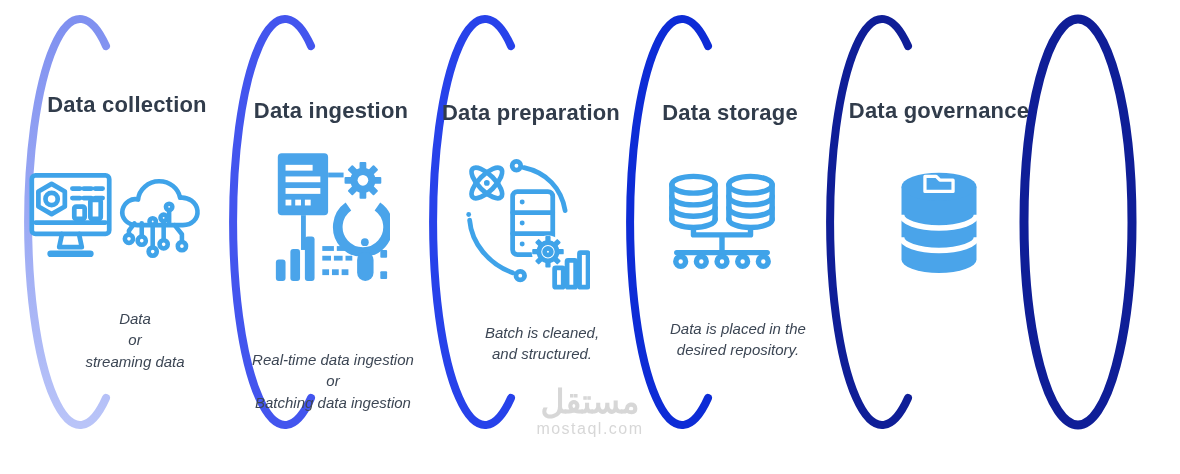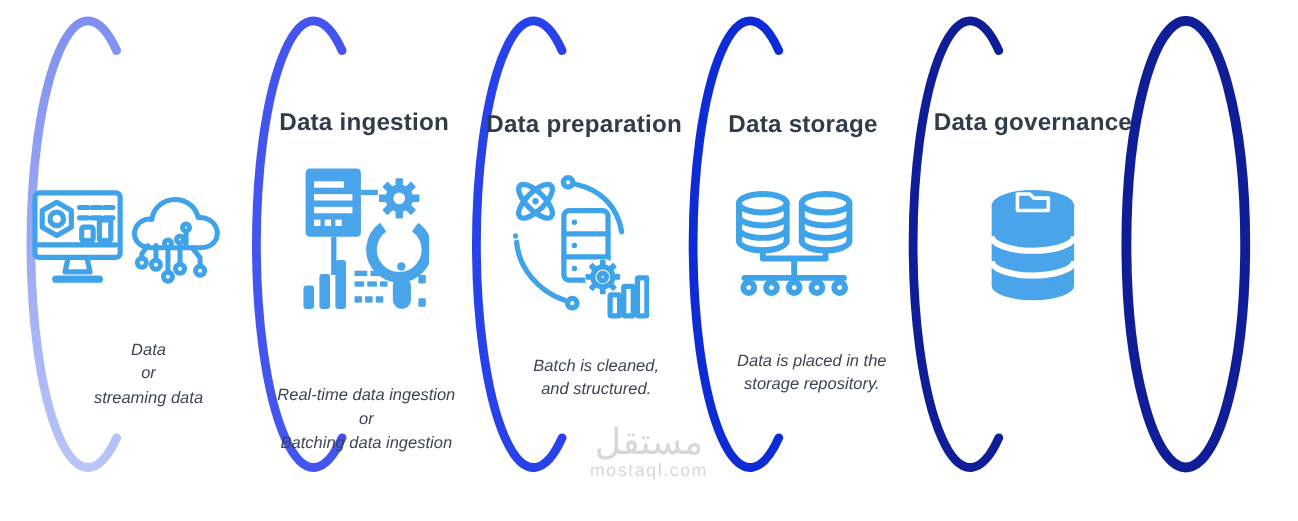--- a/index.html
+++ b/index.html
@@ -37,21 +37,21 @@
   .i2{left:272px;top:152px;width:118px;height:134px;}
   .i3{left:462px;top:156px;width:128px;height:138px;}
   .i4{left:666px;top:170px;width:112px;height:120px;}
   .i5{left:894px;top:166px;width:90px;height:122px;}
   .ol{stroke:#3FA3E9;fill:none;stroke-linecap:round;stroke-linejoin:round;}
   .fl{fill:#4AA4EA;stroke:none;}
   .wm{
     position:absolute;left:470px;top:384px;width:240px;
     text-align:center;color:#d7d7d7;user-select:none;
   }
-  .wm-ar{font-size:33px;font-weight:400;line-height:1.1;}
+  .wm-ar{font-size:33px;font-weight:700;line-height:1.1;}
   .wm-dom{font-size:16px;letter-spacing:1.5px;}
 </style>
 </head>
 <body>
 
 <div class="canvas">
 
   <svg class="tube" viewBox="0 0 1180 474" aria-hidden="true">
     <defs>
       <linearGradient id="lineGrad" x1="0" y1="0" x2="1" y2="0">
@@ -69,20 +69,21 @@
     <path d="M80 19 H1078" stroke="url(#lineGrad)" stroke-width="7" fill="none" stroke-linecap="round"></path>
     <path d="M80 425 H1078" stroke="url(#lineGrad)" stroke-width="7" fill="none" stroke-linecap="round"></path>
     <path d="M106 46 A52 203 0 1 0 106 398" stroke="url(#arc1Grad)" stroke-width="8" fill="none" stroke-linecap="round"></path>
     <path d="M311 46 A52 203 0 1 0 311 398" stroke-width="8" fill="none" stroke-linecap="round" stroke="#4355ee"></path>
     <path d="M511 46 A52 203 0 1 0 511 398" stroke-width="8" fill="none" stroke-linecap="round" stroke="#2742ea"></path>
     <path d="M708 46 A52 203 0 1 0 708 398" stroke-width="8" fill="none" stroke-linecap="round" stroke="#0d2cd6"></path>
     <path d="M908 46 A52 203 0 1 0 908 398" stroke-width="8" fill="none" stroke-linecap="round" stroke="#0f1e97"></path>
     <ellipse cx="1078" cy="222" rx="54" ry="203" fill="none" stroke-width="9" stroke="#0f1e97"></ellipse>
   </svg>
 
+  <div class="stage-title t1">Data collection</div>
   <div class="stage-title t2">Data ingestion</div>
   <div class="stage-title t3">Data preparation</div>
   <div class="stage-title t4">Data storage</div>
   <div class="stage-title t5">Data governance</div>
 
   <svg class="ic i1a" viewBox="0 0 90 96" aria-hidden="true">
     <g class="ol" stroke-width="5">
       <rect x="4" y="5" width="82" height="62" rx="4"></rect>
       <path d="M8 55 H82"></path>
       <polygon points="25,14 39,22 39,38 25,46 11,38 11,22"></polygon>
@@ -225,20 +226,20 @@
 
   <div class="stage-desc d1">Data
 or
 streaming data</div>
   <div class="stage-desc d2">Real-time data ingestion
 or
 Batching data ingestion</div>
   <div class="stage-desc d3">Batch is cleaned,
 and structured.</div>
   <div class="stage-desc d4">Data is placed in the
-storage repository.</div>
+desired repository.</div>
 
   <div class="wm">
     <div class="wm-ar">مستقل</div>
     <div class="wm-dom">mostaql.com</div>
   </div>
 
 </div>
 
 </body></html>

